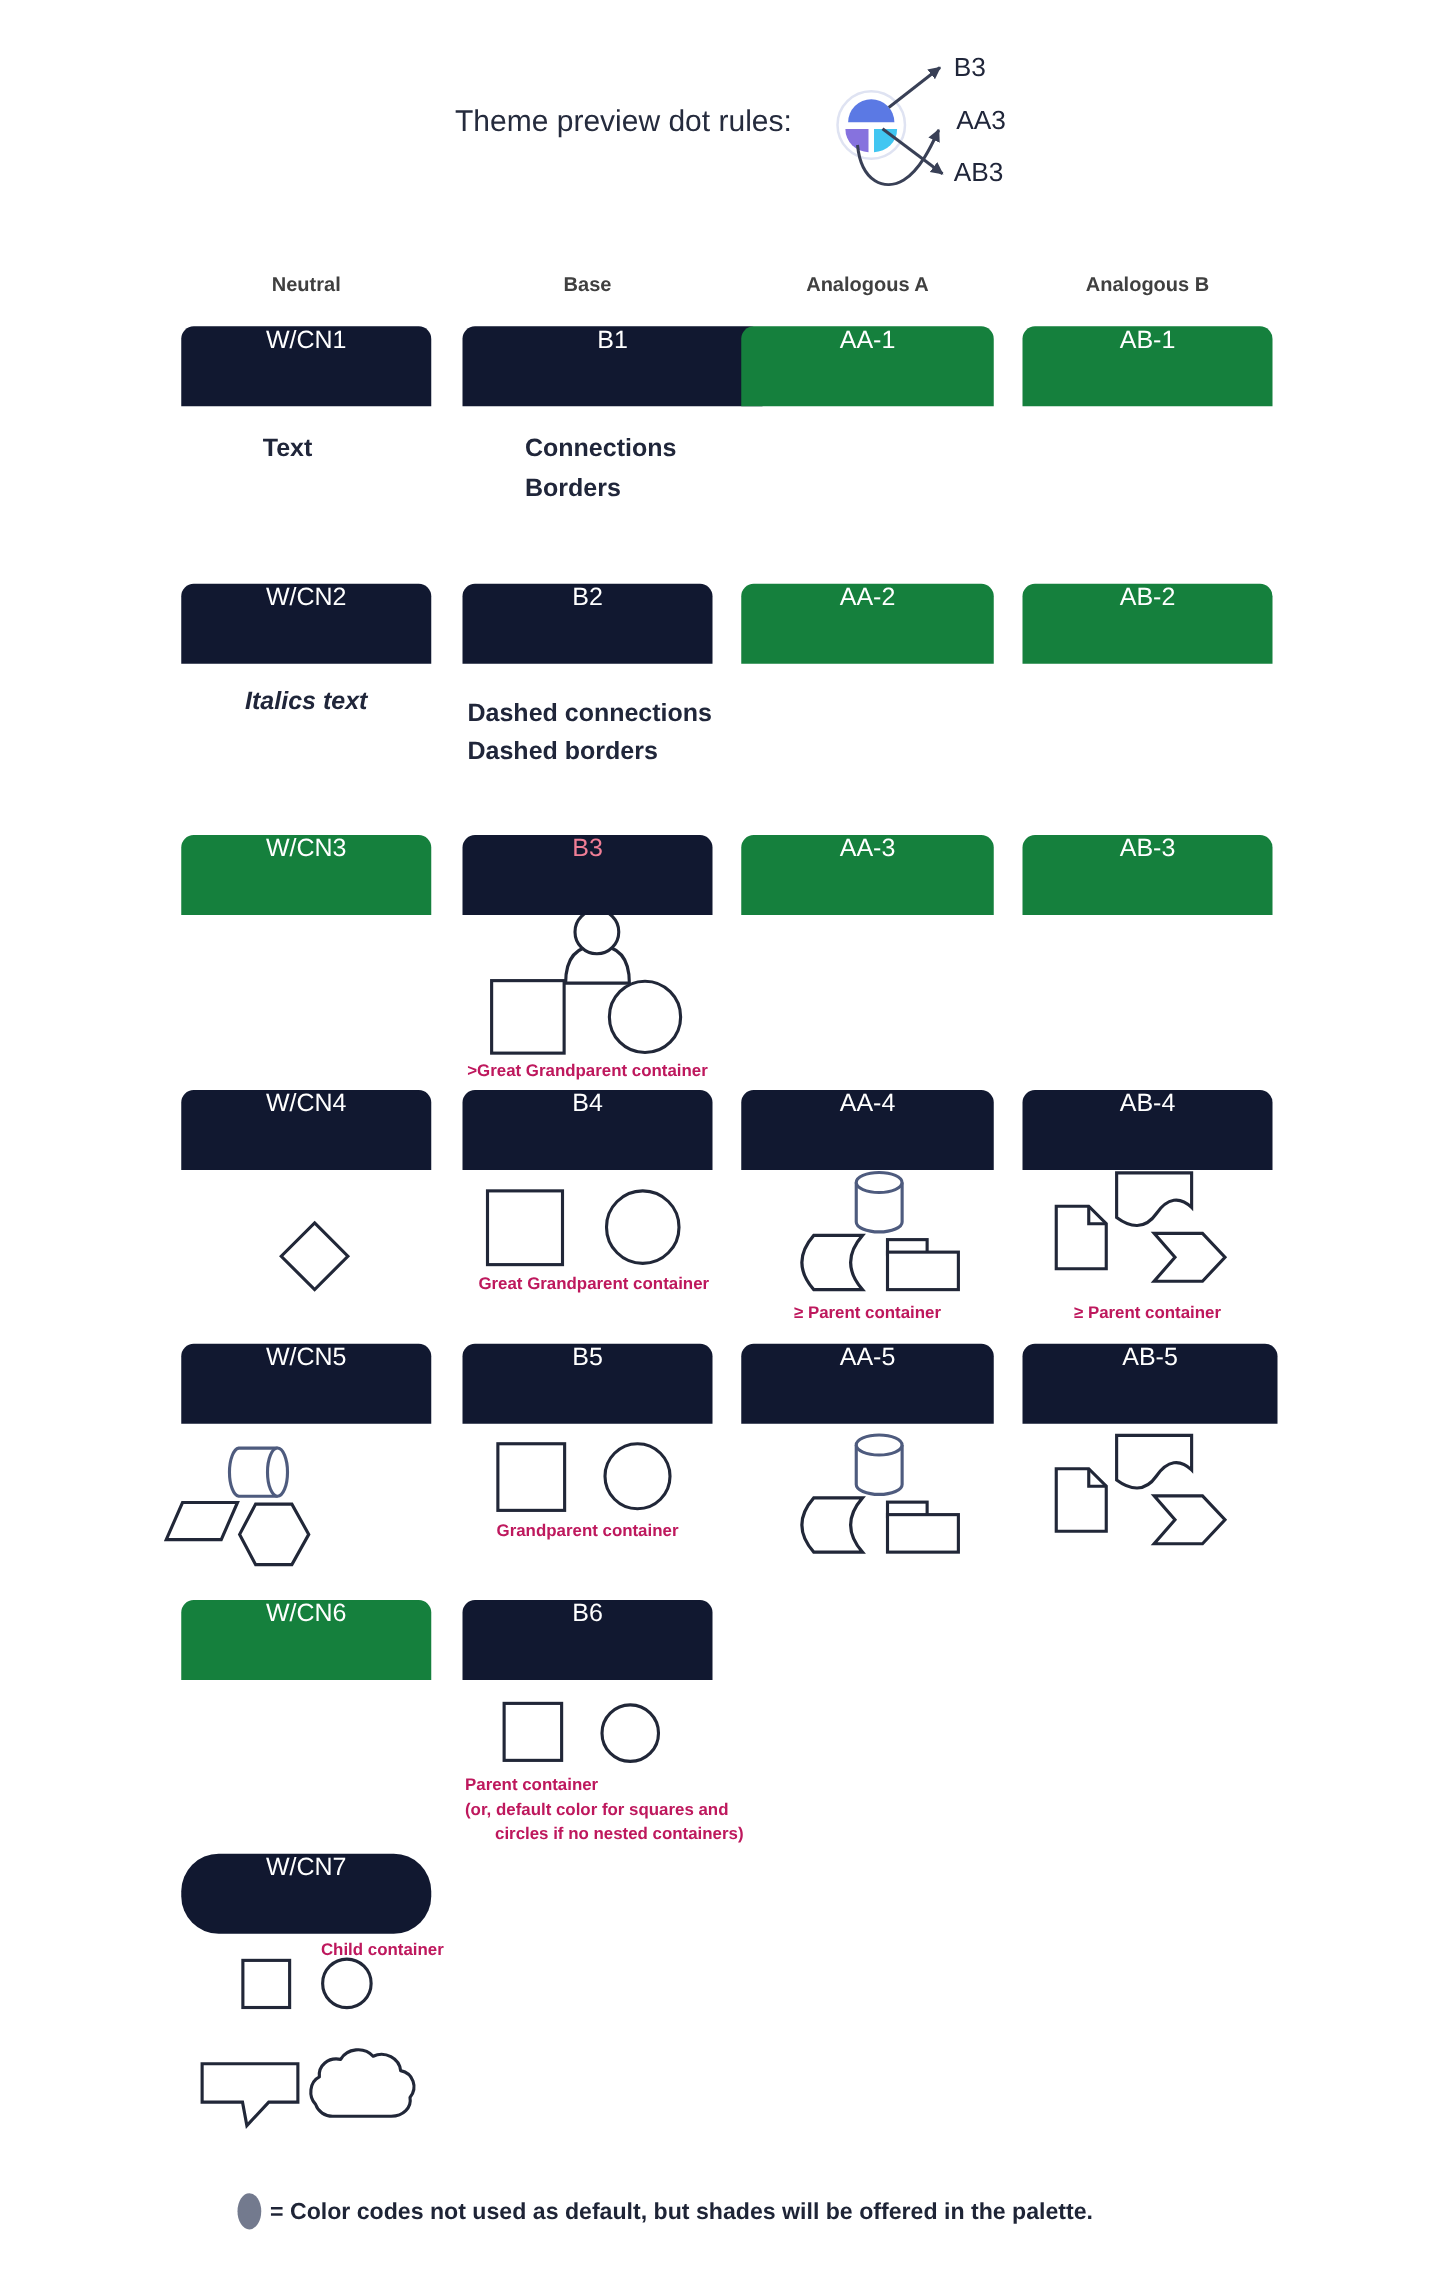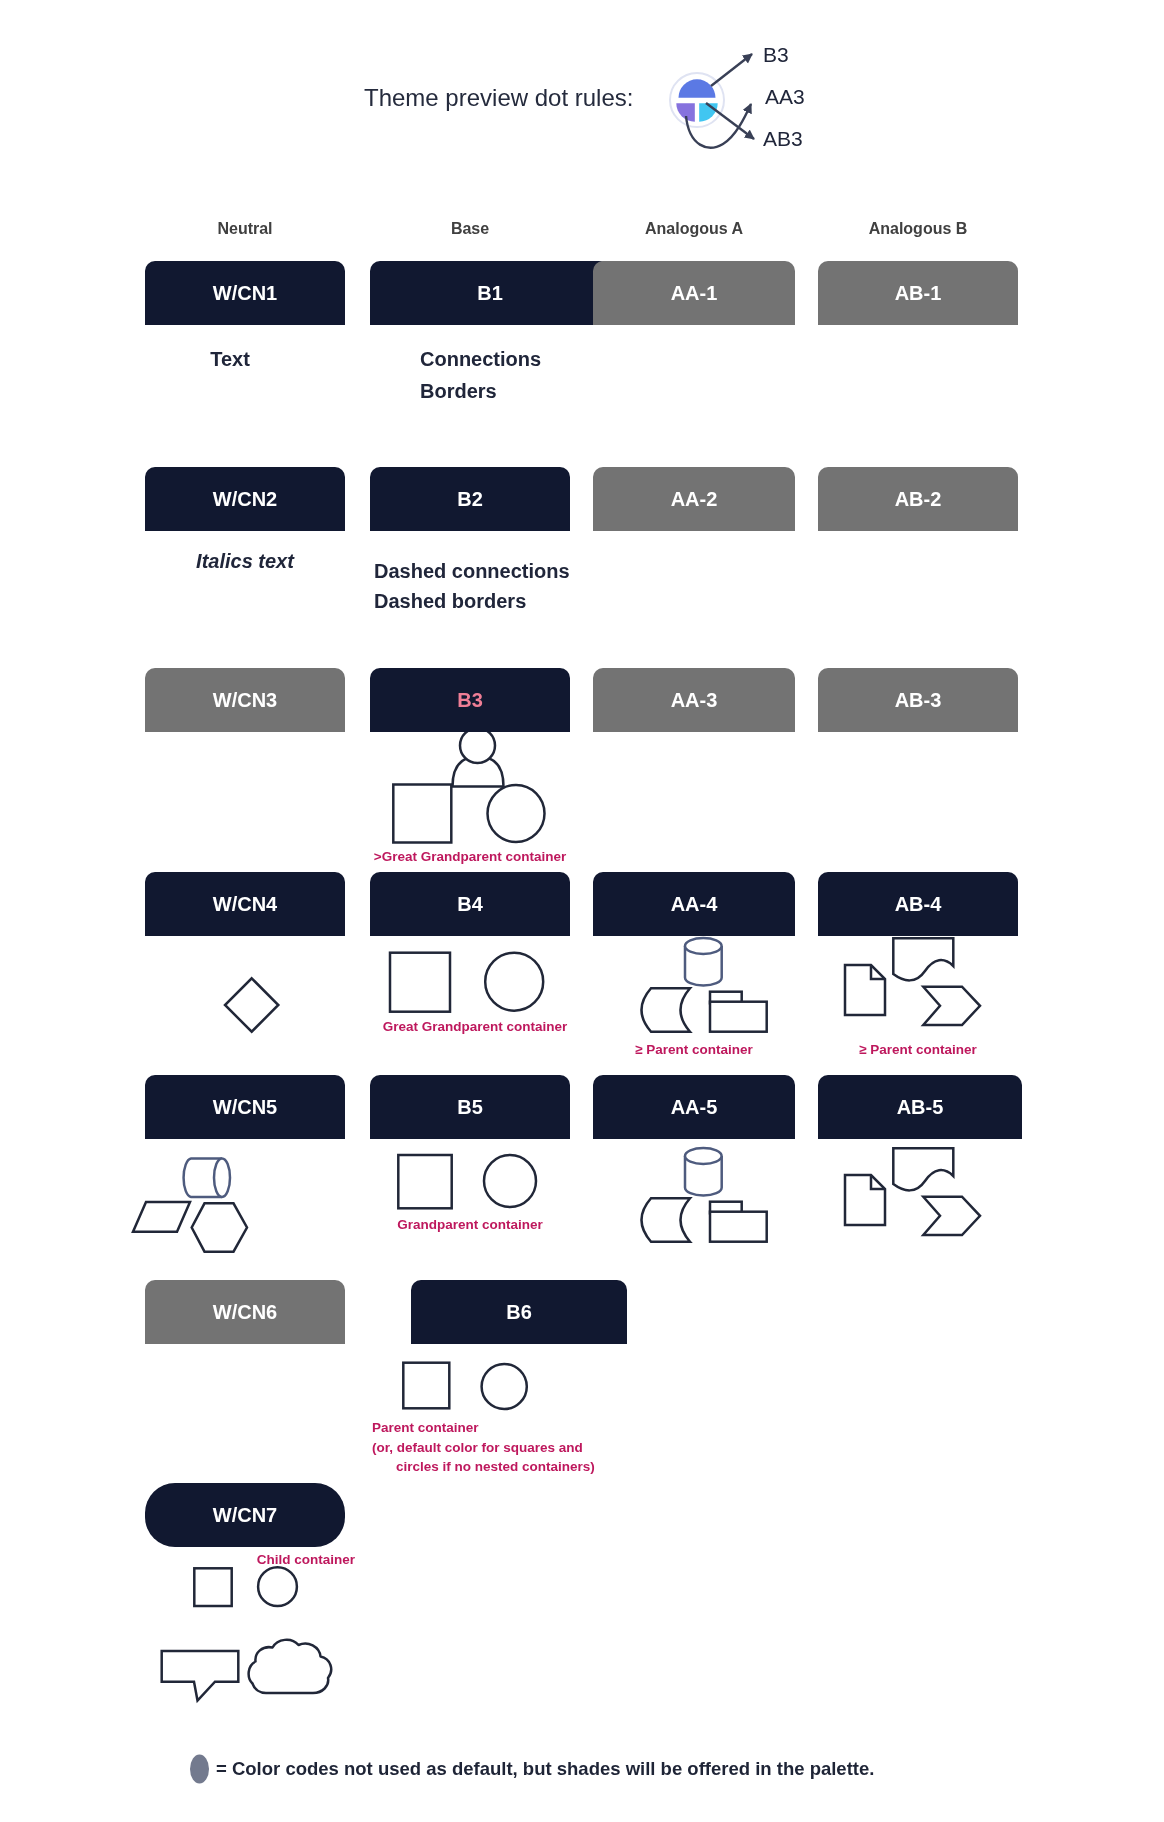--- a/index.html
+++ b/index.html
@@ -6,25 +6,25 @@
   .canvas{
     position:relative;width:1164px;height:1822px;background:#ffffff;overflow:hidden;
     font-family:"Liberation Sans",sans-serif;color:#20263a;
   }
   .abs{position:absolute;}
   .title{font-size:24px;line-height:28px;font-weight:400;color:#252b3d;white-space:nowrap;z-index:3;}
   .dot-label{font-size:21px;line-height:24px;font-weight:400;color:#20263a;white-space:nowrap;z-index:3;}
   .col-header{font-size:16px;font-weight:700;text-align:center;color:#404040;z-index:3;}
   .pill{
     position:absolute;height:64px;border-radius:10px 10px 0 0;
-    display:flex;align-items:center;justify-content:center;
-    font-size:20px;font-weight:700;color:#ffffff;z-index:3;
+    display:flex;justify-content:center;
+    font-size:20px;font-weight:400;color:#ffffff;z-index:3;
   }
   .pill.dark{background:#111830;}
-  .pill.gray{background:#737373;}
+  .pill.gray{background:#15803d;}
   .pill.pink-text{color:#f07e96;}
   .cap{font-size:20px;line-height:24px;font-weight:700;color:#20263a;white-space:nowrap;z-index:3;}
   .cap.italic{font-style:italic;}
   .cap.center{text-align:center;}
   .smallcap{font-size:13.5px;line-height:19.5px;font-weight:700;color:#be185d;white-space:nowrap;z-index:3;}
   .smallcap.center{text-align:center;}
   .legend-text{font-size:18.5px;font-weight:700;color:#1e2436;white-space:nowrap;z-index:3;}
   svg.overlay{position:absolute;left:0;top:0;z-index:2;pointer-events:none;}
 </style>
 </head>
@@ -119,21 +119,21 @@
     </div>
   <div class="pill dark" style="left:818px;top:1075px;width:204px;">
       <span>AB-5</span>
     </div>
 
   <div class="abs smallcap center" style="left:370px;top:1215px;width:200px;">Grandparent container</div>
 
   <div class="pill gray" style="left:145px;top:1280px;width:200px;">
       <span>W/CN6</span>
     </div>
-  <div class="pill dark" style="left:370px;top:1280px;width:216px;margin-left:41px;">
+  <div class="pill dark" style="left:370px;top:1280px;width:200px;">
       <span>B6</span>
     </div>
 
   <div class="abs smallcap" style="left:372px;top:1418px;">Parent container</div>
   <div class="abs smallcap" style="left:372px;top:1438px;">(or, default color for squares and</div>
   <div class="abs smallcap" style="left:396px;top:1457px;">circles if no nested containers)</div>
 
   <div class="pill dark" style="left:145px;top:1483px;width:200px;border-radius:30px;">
       <span>W/CN7</span>
     </div>

